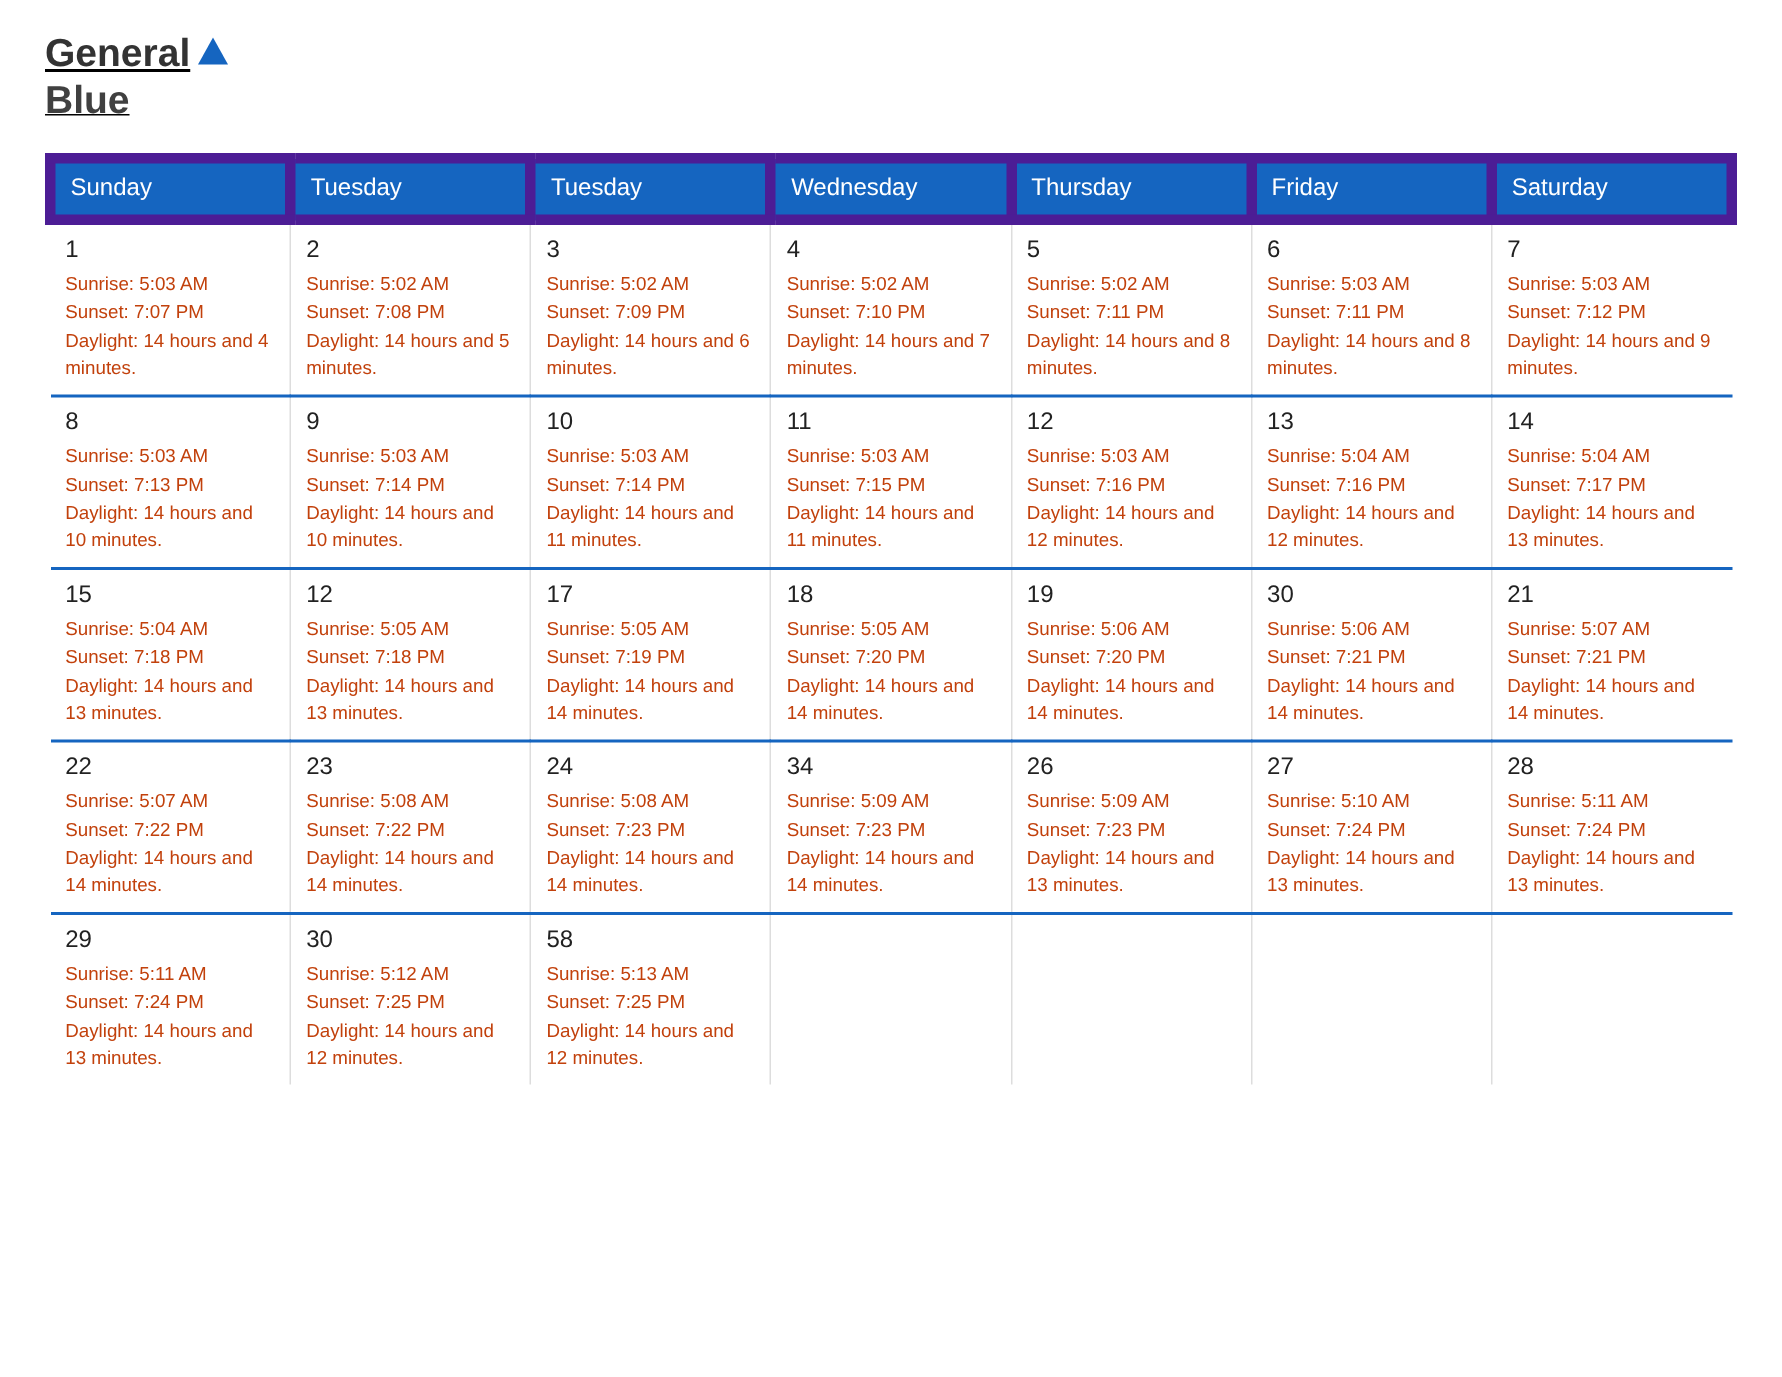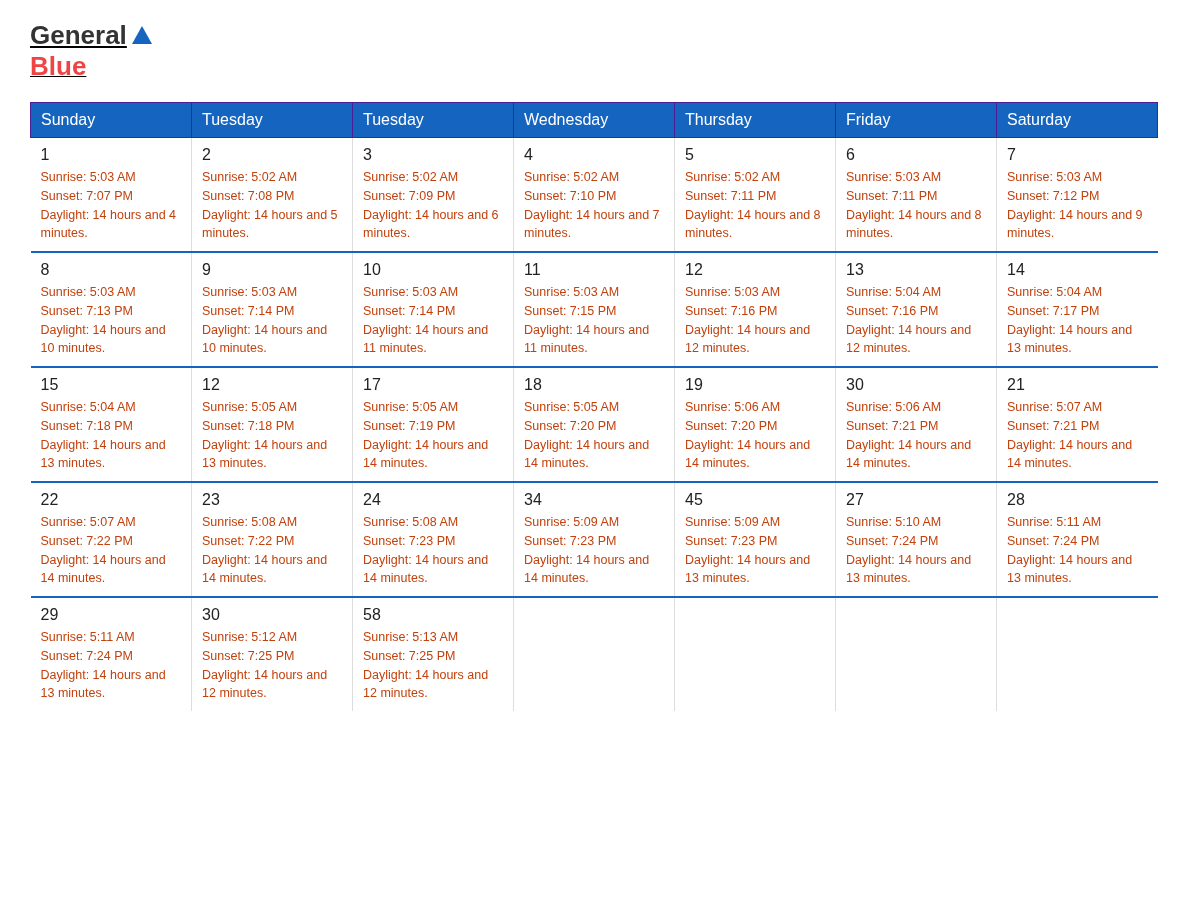--- a/index.html
+++ b/index.html
@@ -45,21 +45,21 @@
     }
     thead tr {
       background-color: #1565c0;
     }
     thead th {
       color: white;
       font-size: 16px;
       font-weight: normal;
       padding: 8px 10px;
       text-align: left;
-      border: 1px solid #4c1d95;
+      border: 7px solid #4c1d95;
     }
     tbody tr {
       border-bottom: 2px solid #1565c0;
     }
     tbody td {
       vertical-align: top;
       padding: 8px 10px;
       border-right: 1px solid #ddd;
       font-size: 13px;
       color: #333;
@@ -94,21 +94,21 @@
   <div class="logo-wrapper">
     <div class="logo-row">
       <span style="font-size:26px;font-weight:bold;color:#333;font-family:Arial,sans-serif;">General</span>
       <span style="display:inline-block;margin-left:4px;margin-top:2px;">
         <svg width="22" height="22" viewBox="0 0 22 22">
           <polygon points="11,2 21,20 1,20" fill="#1565c0"></polygon>
         </svg>
       </span>
     </div>
     <div>
-      <span style="font-size:26px;font-weight:bold;color:#ef4444;font-family:Arial,sans-serif;">Blue</span>
+      <span style="font-size:26px;font-weight:bold;color:#404040;font-family:Arial,sans-serif;">Blue</span>
     </div>
   </div>
   <div class="title-area">
     <div class="calendar-title"></div>
     <div class="calendar-subtitle"></div>
   </div>
 </div>
 
 <table>
   <thead>
@@ -324,21 +324,21 @@
       </td>
         <td>
         <span class="day-number">34</span>
         <div class="day-info">
           Sunrise: 5:09 AM<br>
           Sunset: 7:23 PM<br>
           Daylight: 14 hours and 14 minutes.
         </div>
       </td>
         <td>
-        <span class="day-number">45</span>
+        <span class="day-number">26</span>
         <div class="day-info">
           Sunrise: 5:09 AM<br>
           Sunset: 7:23 PM<br>
           Daylight: 14 hours and 13 minutes.
         </div>
       </td>
         <td>
         <span class="day-number">27</span>
         <div class="day-info">
           Sunrise: 5:10 AM<br>

